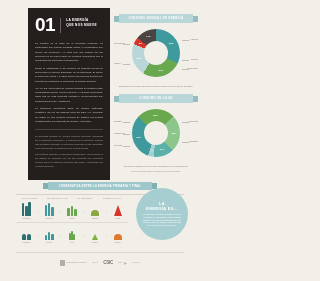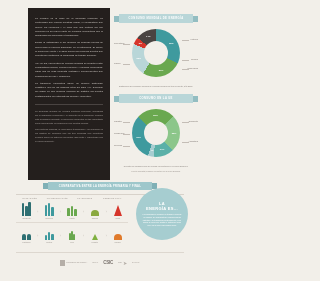--- a/index.html
+++ b/index.html
@@ -174,20 +174,28 @@
   }
   .logo-txt { font-size: 1.8px; color: #a8a19b; line-height: 1.2; }
   .logo-arrow { font-size: 5px; color: #b5aea7; }
 </style>
 </head>
 <body>
 
 <div class="page">
 
   <div class="dark-panel">
+    <div class="dp-head">
+      <div class="dp-num">01</div>
+      <div class="dp-rule"></div>
+      <div class="dp-title">
+        <span>LA ENERGÍA</span>
+        <span>QUE NOS MUEVE</span>
+      </div>
+    </div>
     <div class="dp-body">
       <p>La energía es la base de la sociedad moderna. La electricidad que ilumina nuestras casas, el combustible que mueve los vehículos y el calor que nos protege del frío proceden en su mayor parte de recursos energéticos que la humanidad ha aprendido a transformar.</p>
       <p>Desde la antigüedad el ser humano ha buscado formas de aprovechar la energía disponible en la naturaleza. El fuego, la fuerza del viento y el agua fueron las primeras fuentes que permitieron multiplicar la capacidad de trabajo humana.</p>
       <p>Hoy en día, las fuentes de energía primaria se reparten entre combustibles fósiles, energía nuclear y energías renovables. Cada una de ellas presenta ventajas e inconvenientes que condicionan su uso y desarrollo.</p>
       <p>La transición energética hacia un modelo sostenible constituye uno de los grandes retos del siglo XXI. Depende del grado en que seamos capaces de sustituir las fuentes contaminantes por alternativas limpias y eficientes.</p>
     </div>
     <div class="dp-divider"></div>
     <div class="dp-body2">
       <p>La demanda mundial de energía continúa creciendo, impulsada por el desarrollo económico y el aumento de la población. Reducir esta demanda mediante la eficiencia energética es tan importante como incrementar la producción con fuentes limpias.</p>
       <p>Las políticas públicas, la innovación tecnológica y los cambios en los hábitos de consumo son las tres palancas que permitirán avanzar hacia un sistema energético más justo y respetuoso con el medio ambiente.</p>

